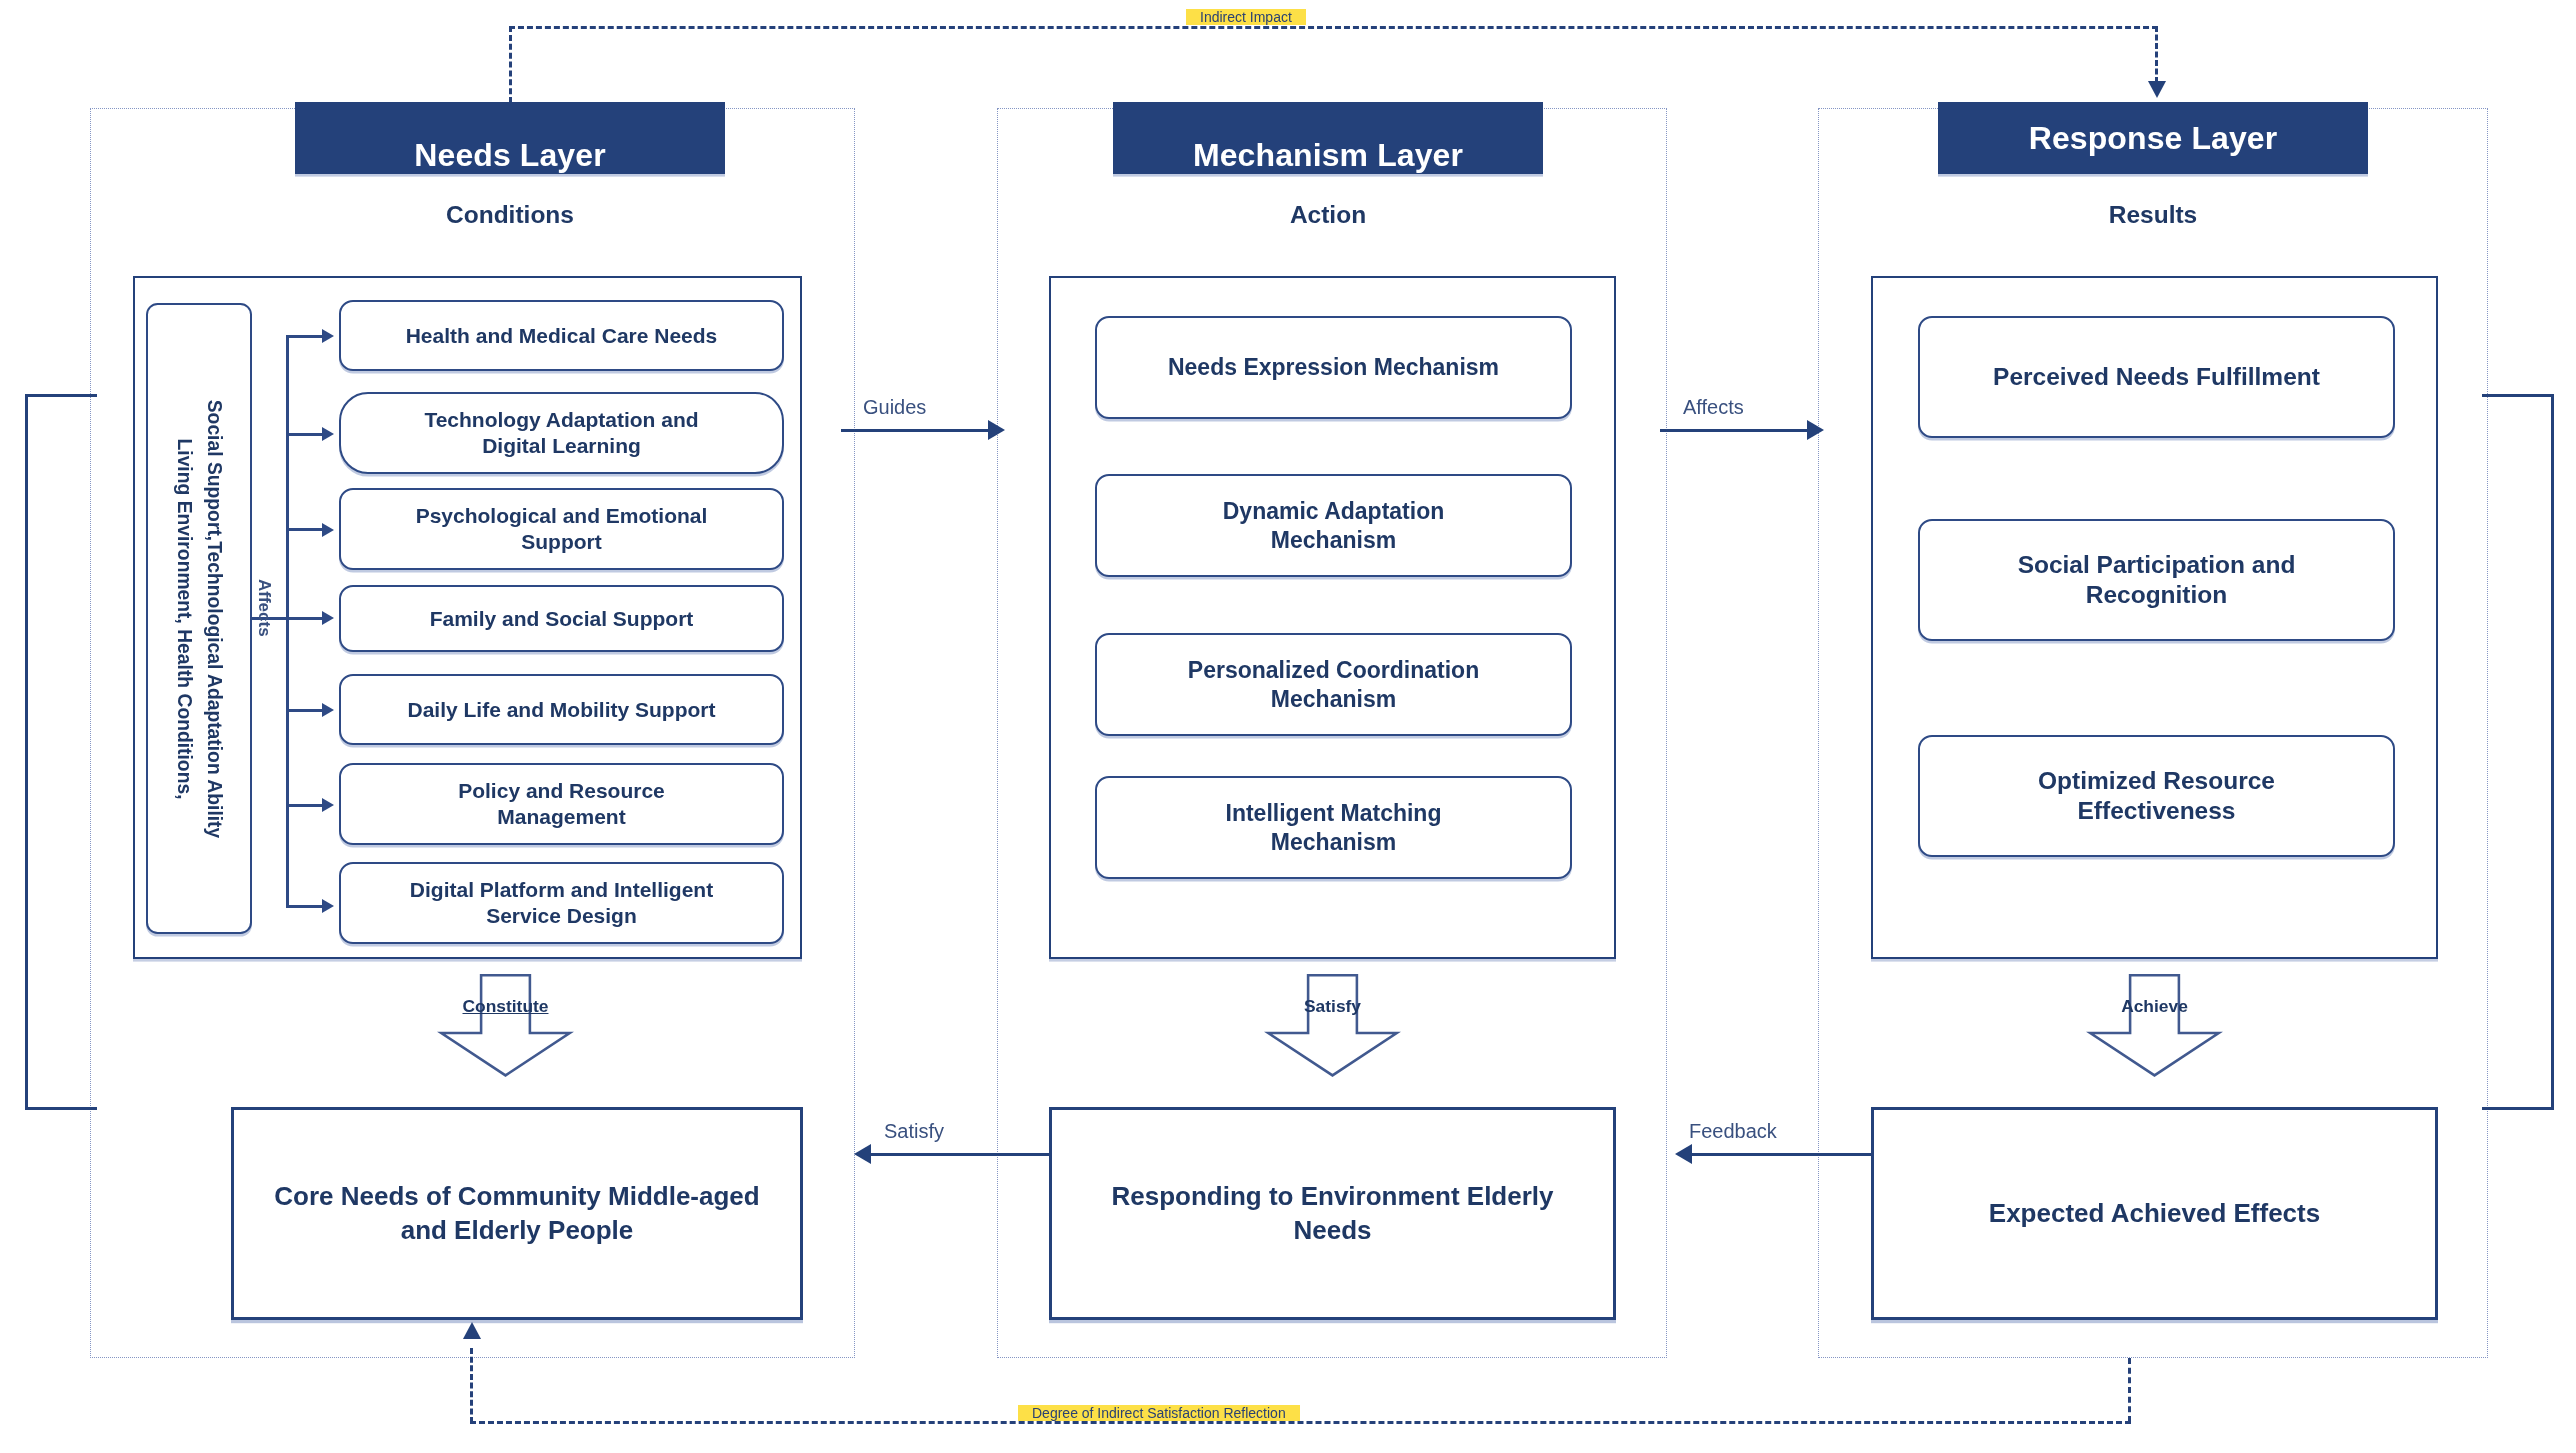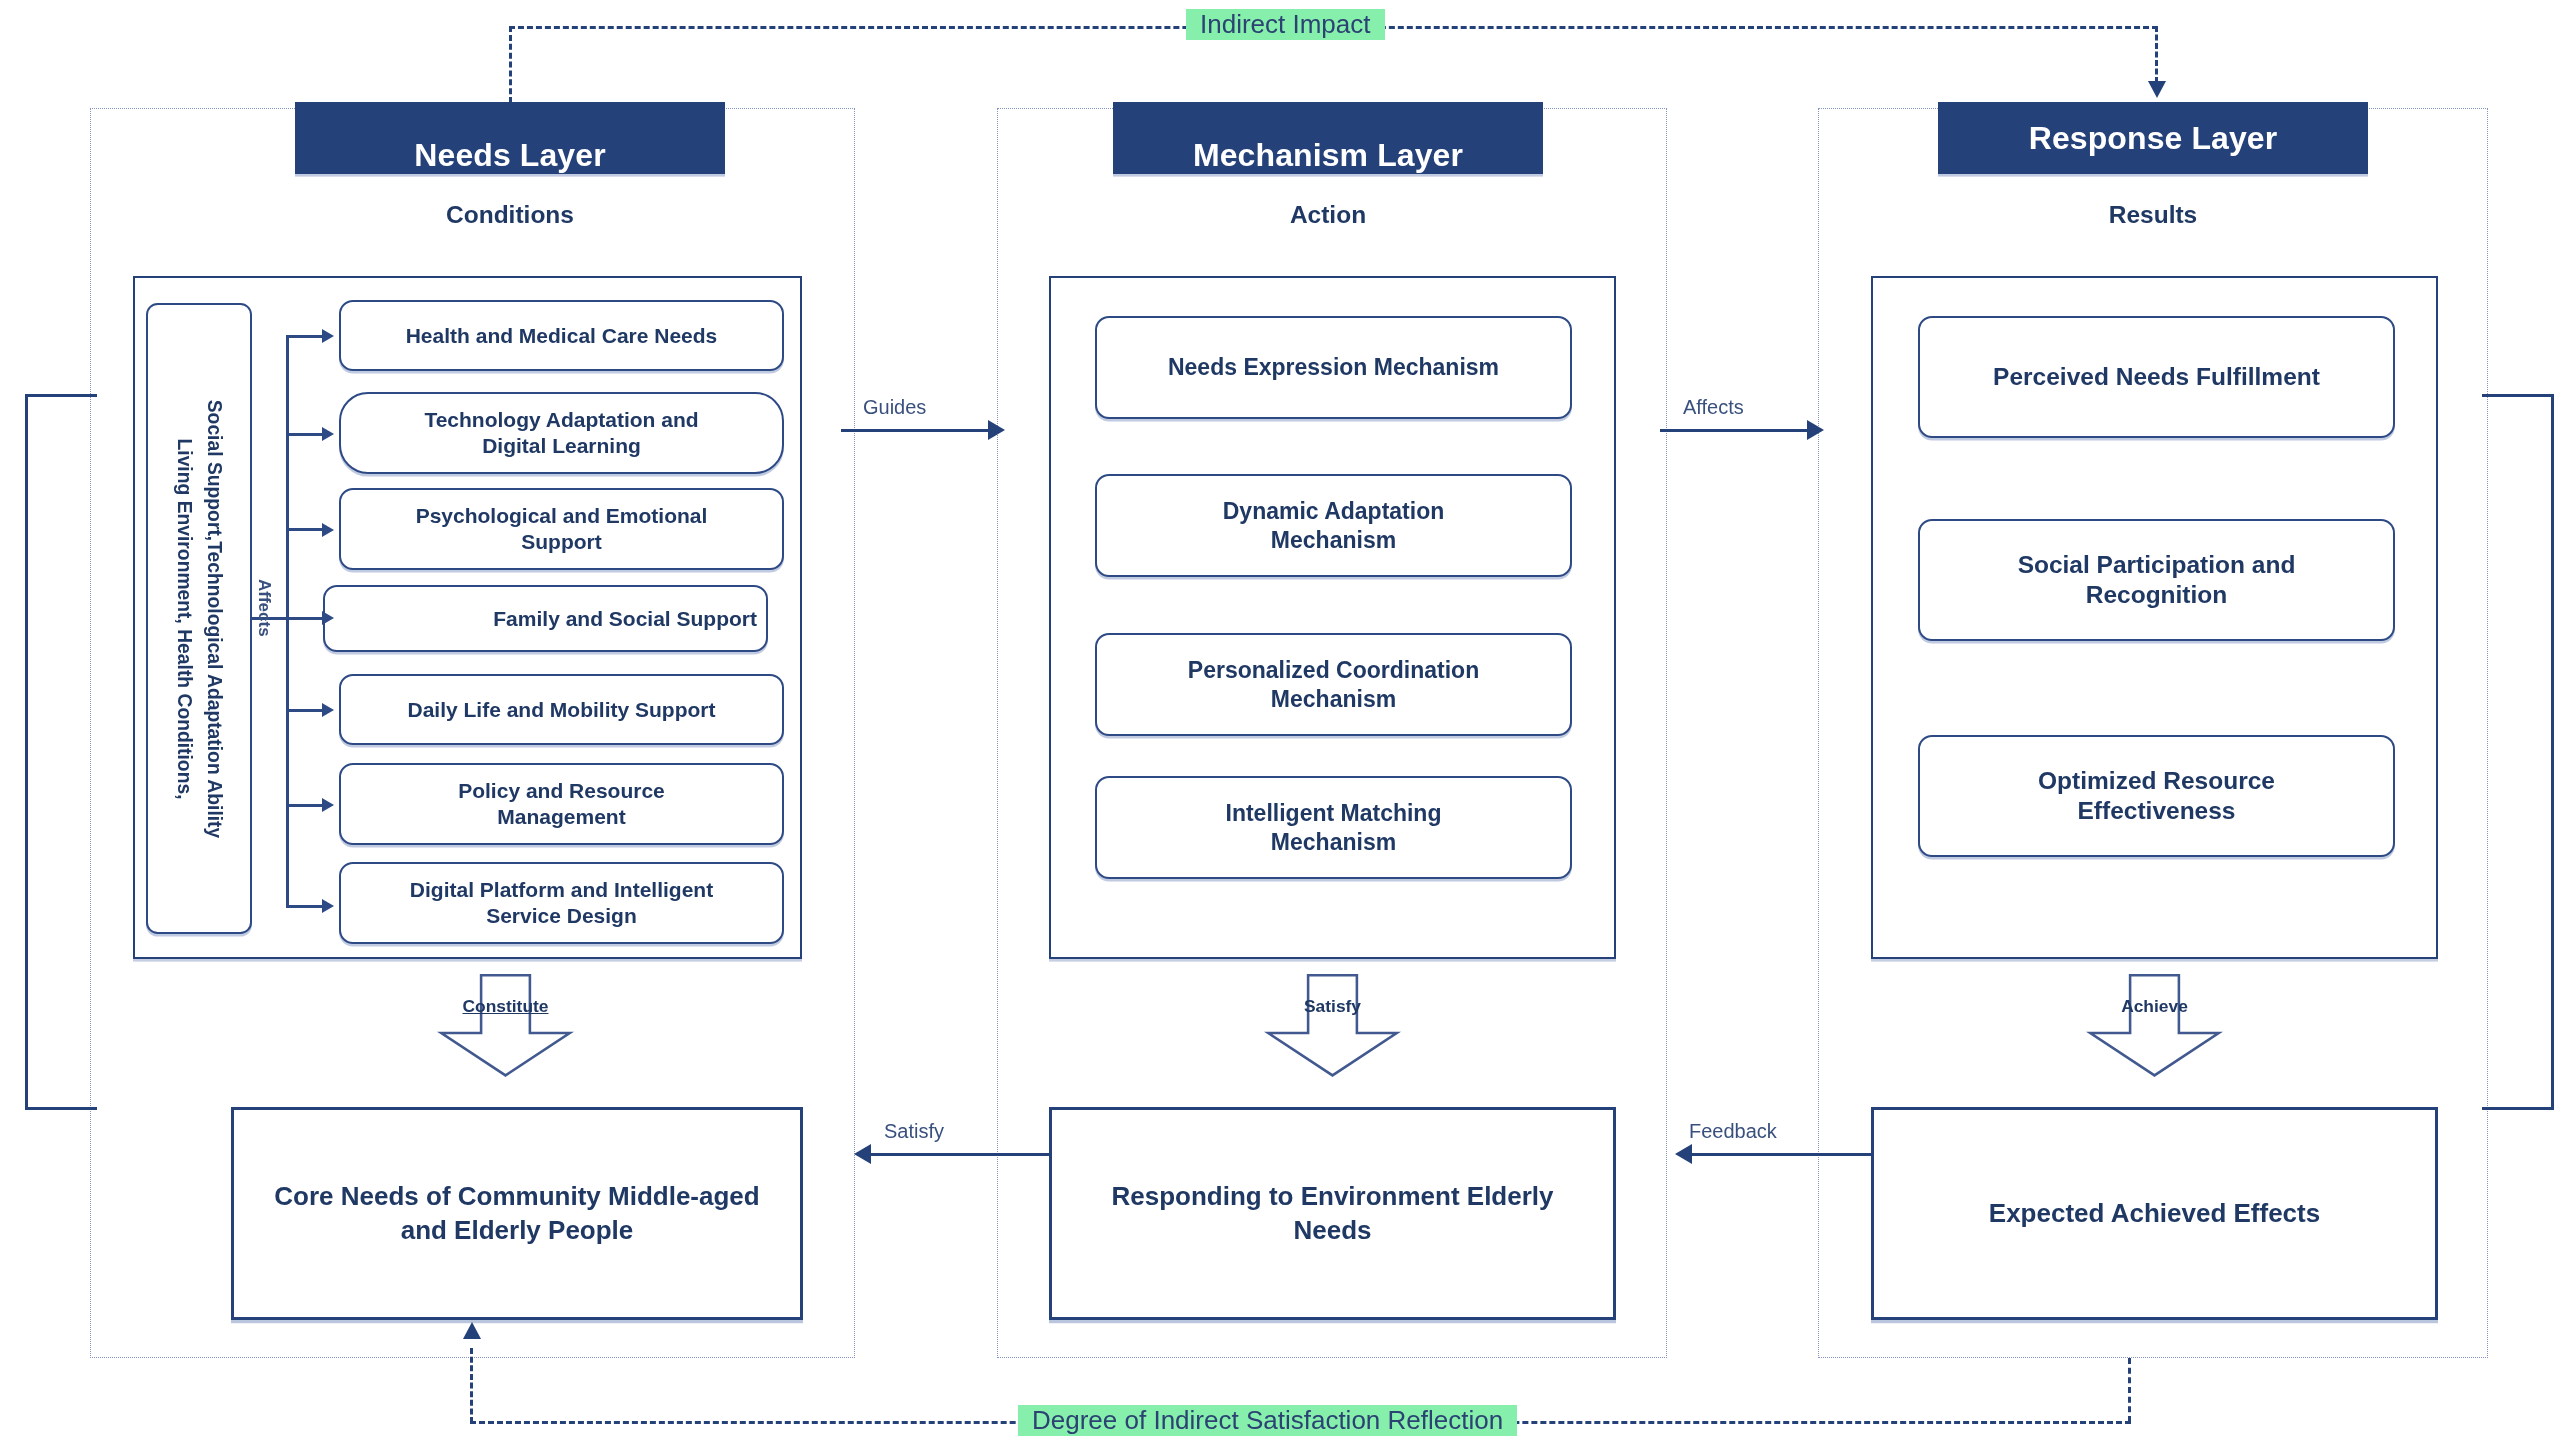--- a/index.html
+++ b/index.html
@@ -145,23 +145,23 @@
     transform-origin:left top;
     font-size:17px;
     font-weight:bold;
   }
 
   
   .dash-h{position:absolute;border-top:3.9px dashed #25417a;z-index:5;}
   .dash-v{position:absolute;border-left:3.9px dashed #25417a;z-index:5;}
   .dash-label{
     position:absolute;
-    background:#86efac;
+    background:#fde047;
     padding:0 14px;
-    font-size:26px;
+    font-size:14px;
     color:#2b4272;
     white-space:nowrap;
     z-index:7;
   }
 
   
   .block-arrow{position:absolute;z-index:4;}
   .block-arrow svg{display:block;overflow:visible;}
   .block-arrow .ba-label{
     position:absolute;
@@ -247,21 +247,21 @@
     <span>Health and Medical Care Needs</span>
   </div>
   <div class="card" style="left:339px; top:392px; width:445px; height:82px; font-size:21px; white-space:pre-line;border-radius:29px;">
     <span style="white-space:pre-line;">Technology Adaptation and
 Digital Learning</span>
   </div>
   <div class="card" style="left:339px; top:488px; width:445px; height:82px; font-size:21px; white-space:pre-line;">
     <span style="white-space:pre-line;">Psychological and Emotional
 Support</span>
   </div>
-  <div class="card" style="left:323px; top:585px; width:445px; height:67px; font-size:21px;justify-content:flex-end;">
+  <div class="card" style="left:339px; top:585px; width:445px; height:67px; font-size:21px;">
     <span>Family and Social Support</span>
   </div>
   <div class="card" style="left:339px; top:674px; width:445px; height:71px; font-size:21px;">
     <span>Daily Life and Mobility Support</span>
   </div>
   <div class="card" style="left:339px; top:763px; width:445px; height:82px; font-size:21px; white-space:pre-line;">
     <span style="white-space:pre-line;">Policy and Resource
 Management</span>
   </div>
   <div class="card" style="left:339px; top:862px; width:445px; height:82px; font-size:21px; white-space:pre-line;">

